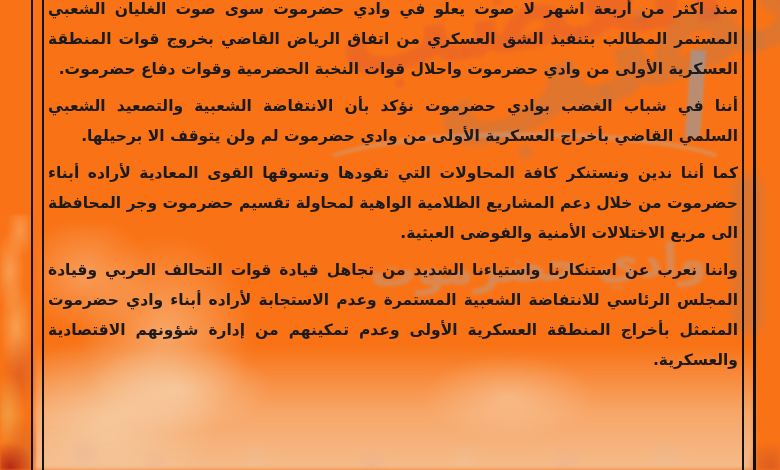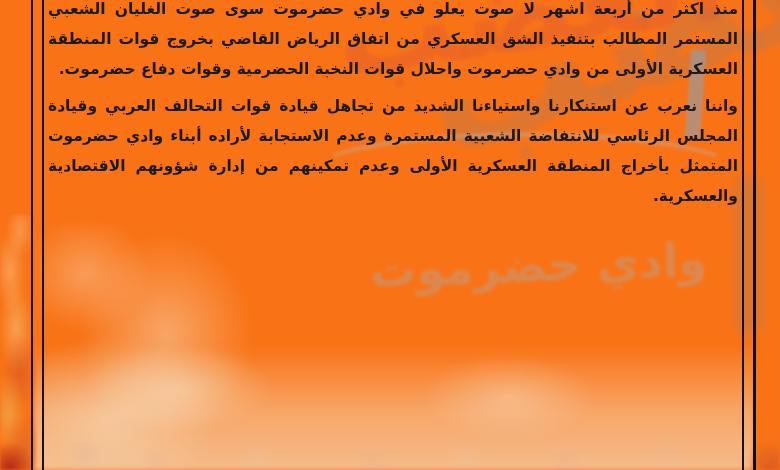--- a/index.html
+++ b/index.html
@@ -163,17 +163,19 @@
   <div class="flame-wash-left"></div>
   <div class="flame-bottom"></div>
   <div class="flame-left"></div>
   <div class="flame-corner-right"></div>
 
   <div class="rule-left"></div>
   <div class="rule-right"></div>
 
   <div class="content" dir="rtl">
     <p>منذ اكثر من أربعة اشهر لا صوت يعلو في وادي حضرموت سوى صوت الغليان الشعبي المستمر المطالب بتنفيذ الشق العسكري من اتفاق الرياض القاضي بخروج قوات المنطقة العسكرية الأولى من وادي حضرموت واحلال قوات النخبة الحضرمية وقوات دفاع حضرموت.</p>
+    <p>أننا في شباب الغضب بوادي حضرموت نؤكد بأن الانتفاضة الشعبية والتصعيد الشعبي السلمي القاضي بأخراج العسكرية الأولى من وادي حضرموت لم ولن يتوقف الا برحيلها.</p>
+    <p>كما أننا ندين ونستنكر كافة المحاولات التي تقودها وتسوقها القوى المعادية لأراده أبناء حضرموت من خلال دعم المشاريع الظلامية الواهية لمحاولة تقسيم حضرموت وجر المحافظة الى مربع الاختلالات الأمنية والفوضى العبثية.</p>
     <p>واننا نعرب عن استنكارنا واستياءنا الشديد من تجاهل قيادة قوات التحالف العربي وقيادة المجلس الرئاسي للانتفاضة الشعبية المستمرة وعدم الاستجابة لأراده أبناء وادي حضرموت المتمثل بأخراج المنطقة العسكرية الأولى وعدم تمكينهم من إدارة شؤونهم الاقتصادية والعسكرية.</p>
 
   </div>
 
 </div>
 
 </body></html>

